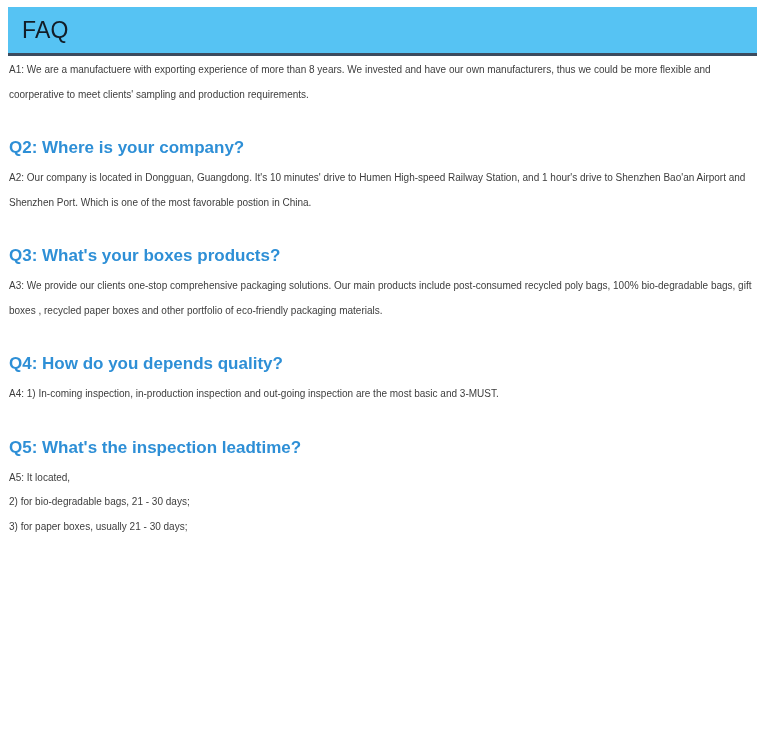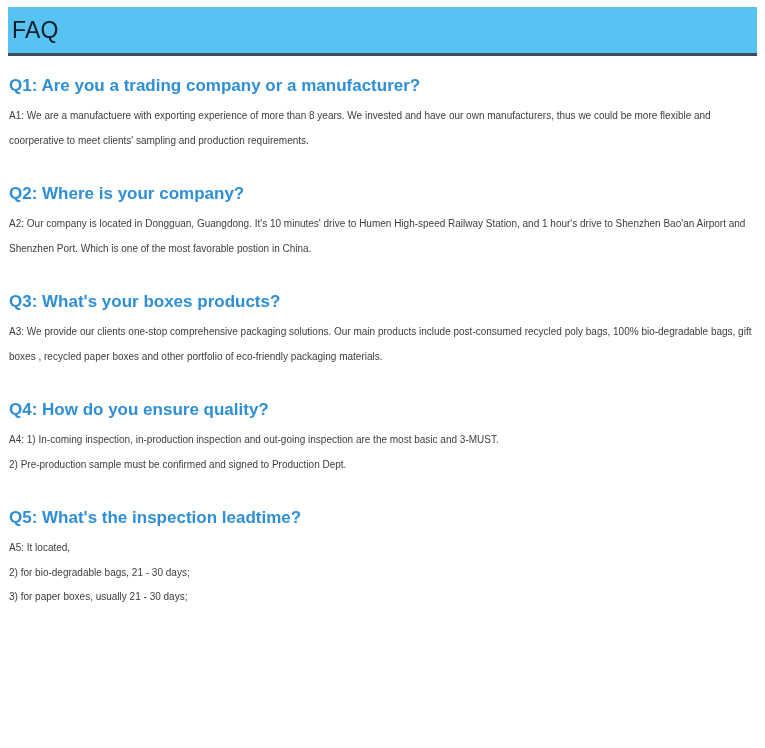--- a/index.html
+++ b/index.html
@@ -16,21 +16,21 @@
     overflow: hidden;
     background: #ffffff;
   }
   .faq-header {
     margin-top: 7px;
     height: 46px;
     background: #56C3F3;
     border-bottom: 3px solid #3C4B5E;
     display: flex;
     align-items: center;
-    padding-left: 4px;
+    padding-left: 14px;
     box-sizing: content-box;
   }
   .faq-header .title {
     font-size: 23px;
     color: #131D27;
     letter-spacing: 0.2px;
   }
   .faq-list {
     padding-top: 2px;
   }
@@ -60,38 +60,36 @@
 
 <div class="page">
 
   <div class="faq-header">
     <span class="title">FAQ</span>
   </div>
 
   <div class="faq-list">
 
     <section class="faq-item">
-      <h3 class="question">Q1: Are you a trading company or a manufacturer?</h3>
       <p class="answer">A1: We are a manufactuere with exporting experience of more than 8 years. We invested and have our own manufacturers, thus we could be more flexible and coorperative to meet clients' sampling and production requirements.</p>
     </section>
 
     <section class="faq-item">
       <h3 class="question">Q2: Where is your company?</h3>
       <p class="answer">A2: Our company is located in Dongguan, Guangdong. It's 10 minutes' drive to Humen High-speed Railway Station, and 1 hour's drive to Shenzhen Bao'an Airport and Shenzhen Port. Which is one of the most favorable postion in China.</p>
     </section>
 
     <section class="faq-item">
       <h3 class="question">Q3: What's your boxes products?</h3>
       <p class="answer">A3: We provide our clients one-stop comprehensive packaging solutions. Our main products include post-consumed recycled poly bags, 100% bio-degradable bags, gift boxes , recycled paper boxes and other portfolio of eco-friendly packaging materials.</p>
     </section>
 
     <section class="faq-item">
-      <h3 class="question">Q4: How do you ensure quality?</h3>
+      <h3 class="question">Q4: How do you depends quality?</h3>
       <p class="answer">A4: 1) In-coming inspection, in-production inspection and out-going inspection are the most basic and 3-MUST.</p>
-      <p class="answer">2) Pre-production sample must be confirmed and signed to Production Dept.</p>
     </section>
 
     <section class="faq-item">
       <h3 class="question">Q5: What's the inspection leadtime?</h3>
       <p class="answer">A5: It located,</p>
       <p class="answer">2) for bio-degradable bags, 21 - 30 days;</p>
       <p class="answer">3) for paper boxes, usually 21 - 30 days;</p>
 
     </section>
 

